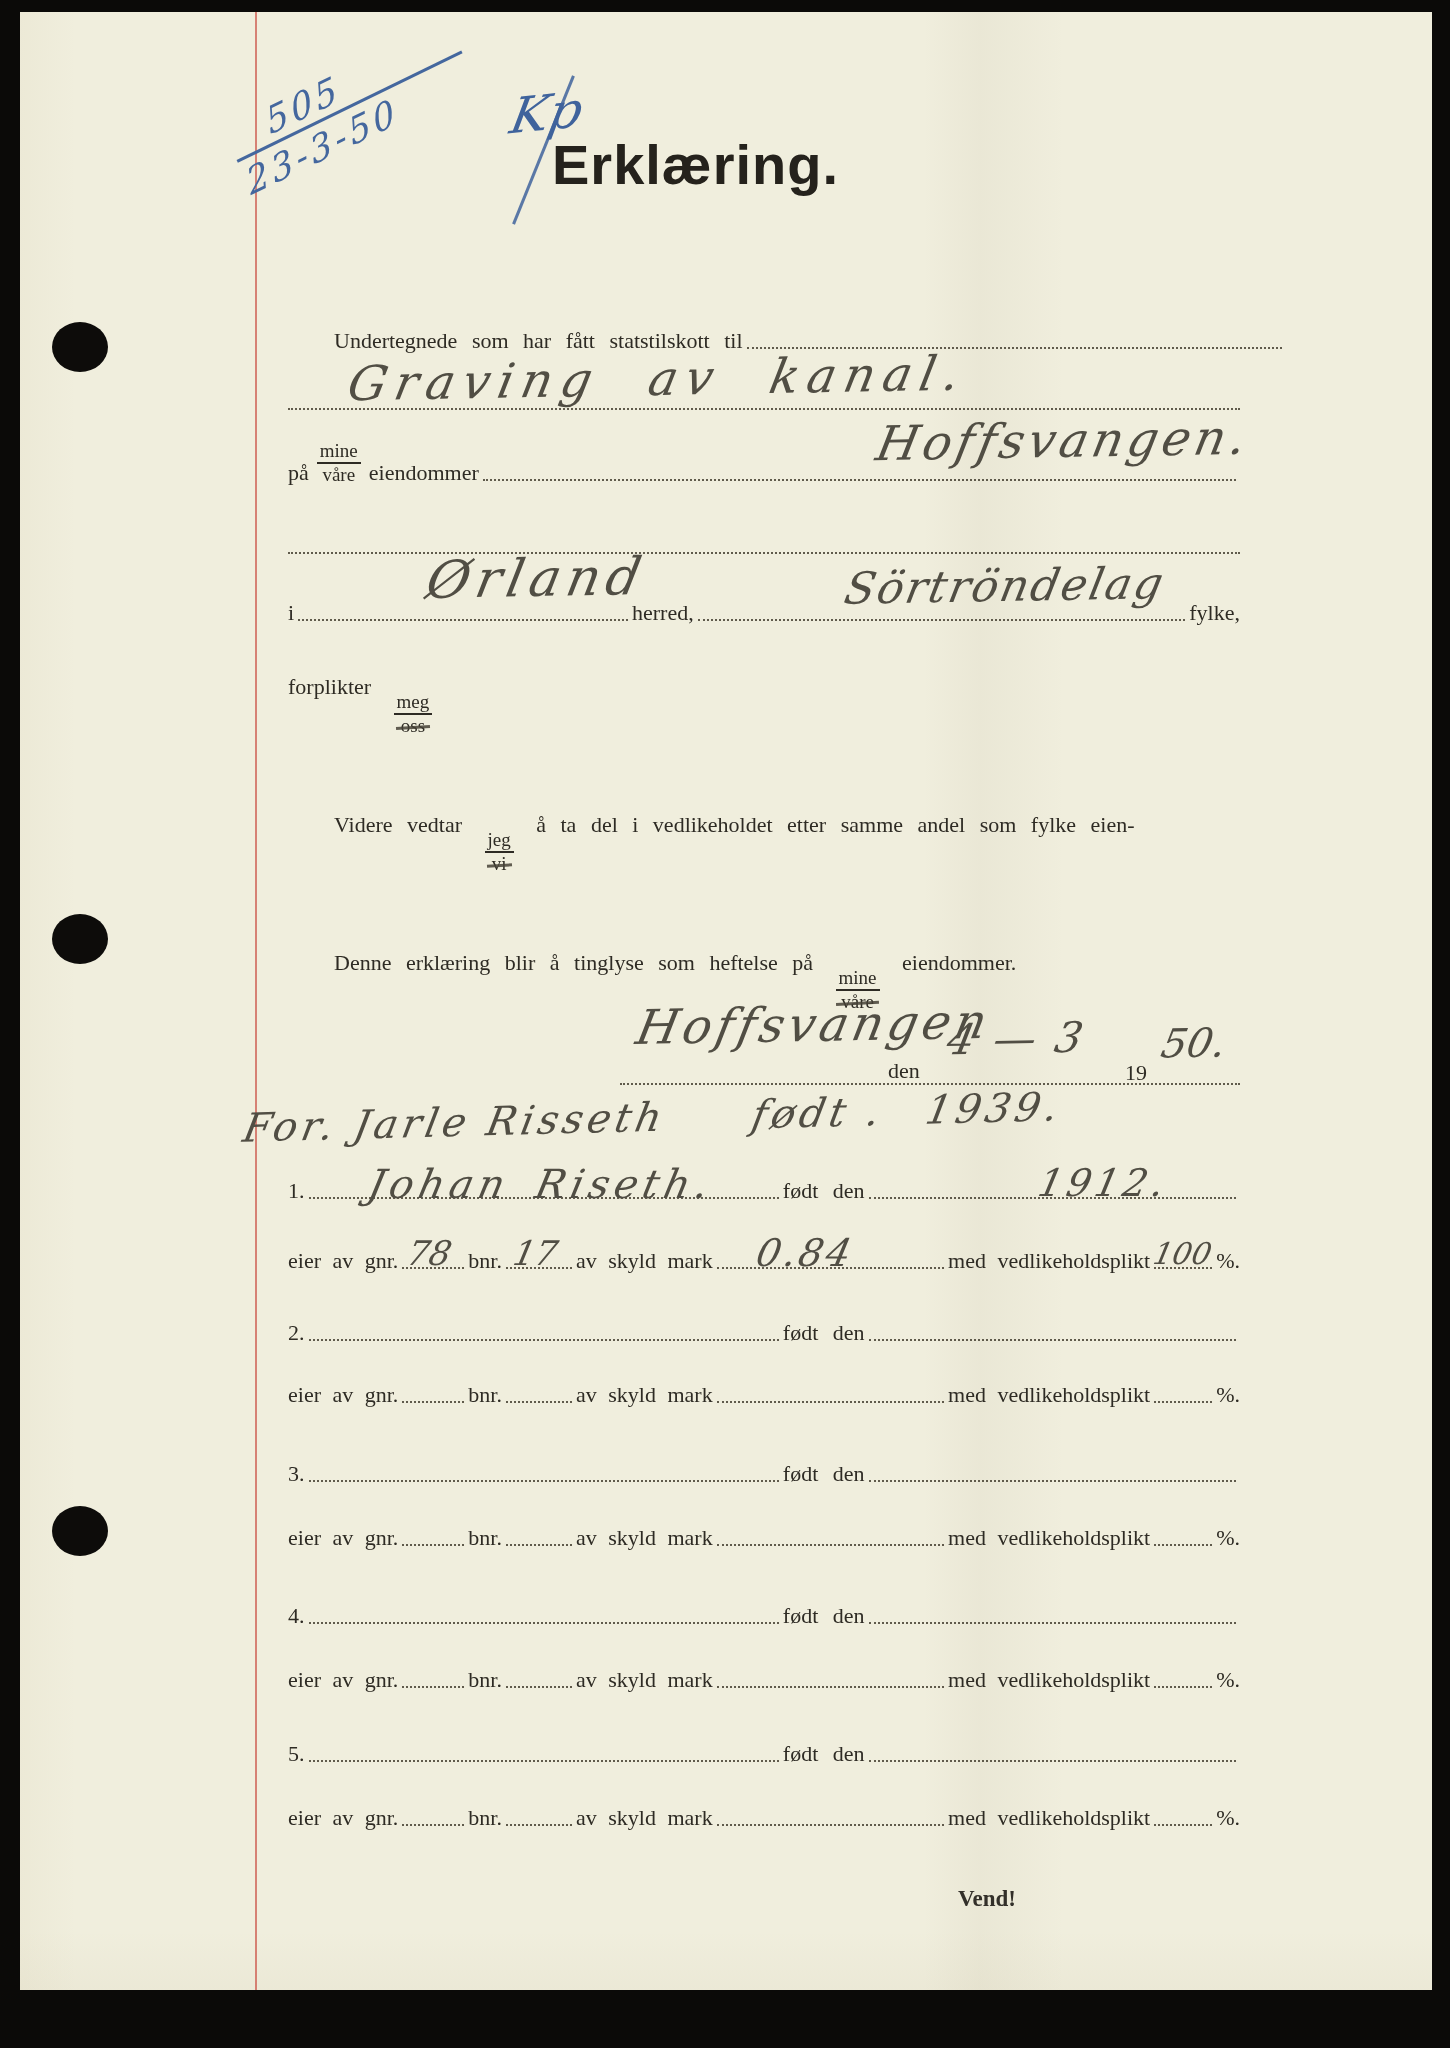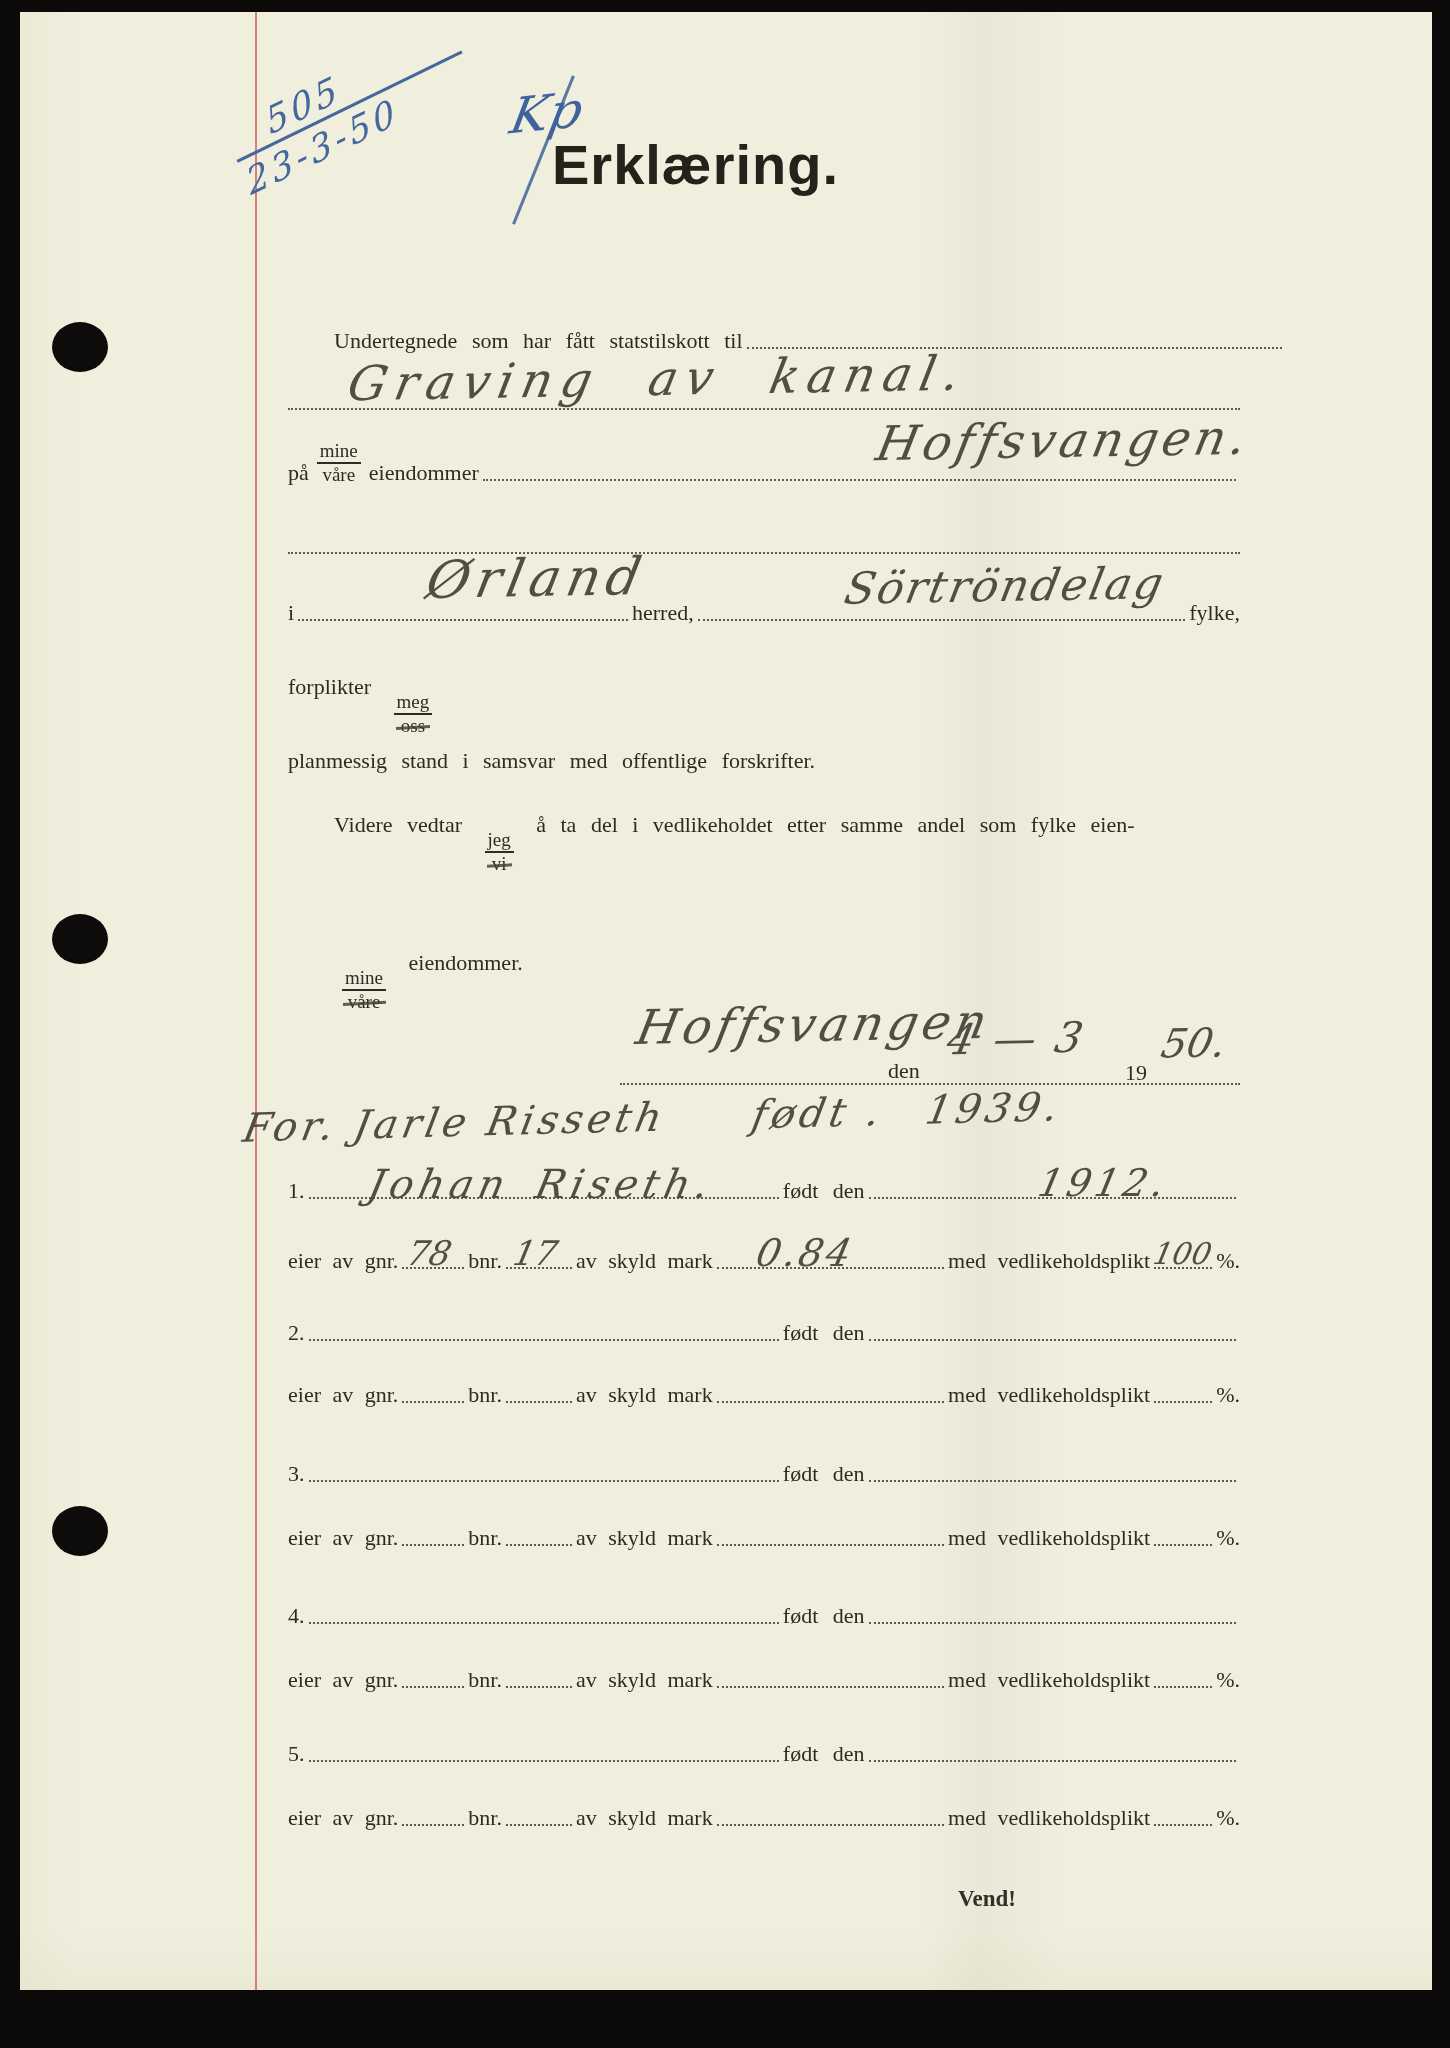--- a/index.html
+++ b/index.html
@@ -101,32 +101,32 @@
     <div class="hw" style="left:408px;top:536px;font-size:52px;letter-spacing:6px;">Ørland</div>
     <div class="hw" style="left:826px;top:548px;font-size:44px;letter-spacing:2px;">Sörtröndelag</div>
 
     <div class="pline" style="top:662px;">
       <span>forplikter</span>
       <span class="frac">
         <span class="t">meg</span>
         <span class="struck">oss</span>
       </span>
     </div>
-    <div class="pline" style="top:736px;">planmessig stand i samsvar med offentlige forskrifter.</div>
 
     <div class="pline indent" style="top:800px;">
       <span>Videre vedtar</span>
       <span class="frac">
         <span class="t">jeg</span>
         <span class="struck">vi</span>
       </span>
       <span>å ta del i vedlikeholdet etter samme andel som fylke eien-</span>
     </div>
 
     <div class="pline indent" style="top:938px;">
+      <span>Denne erklæring blir å tinglyse som heftelse på</span>
       <span class="frac">
         <span class="t">mine</span>
         <span class="struck">våre</span>
       </span>
       <span>eiendommer.</span>
     </div>
 
     <div class="dline" style="left:600px;top:1071px;width:620px;"></div>
     <div class="hw" style="left:618px;top:984px;font-size:48px;letter-spacing:4px;">Hoffsvangen</div>
     <div class="pline" style="left:868px;top:1046px;width:auto;">den</div>

